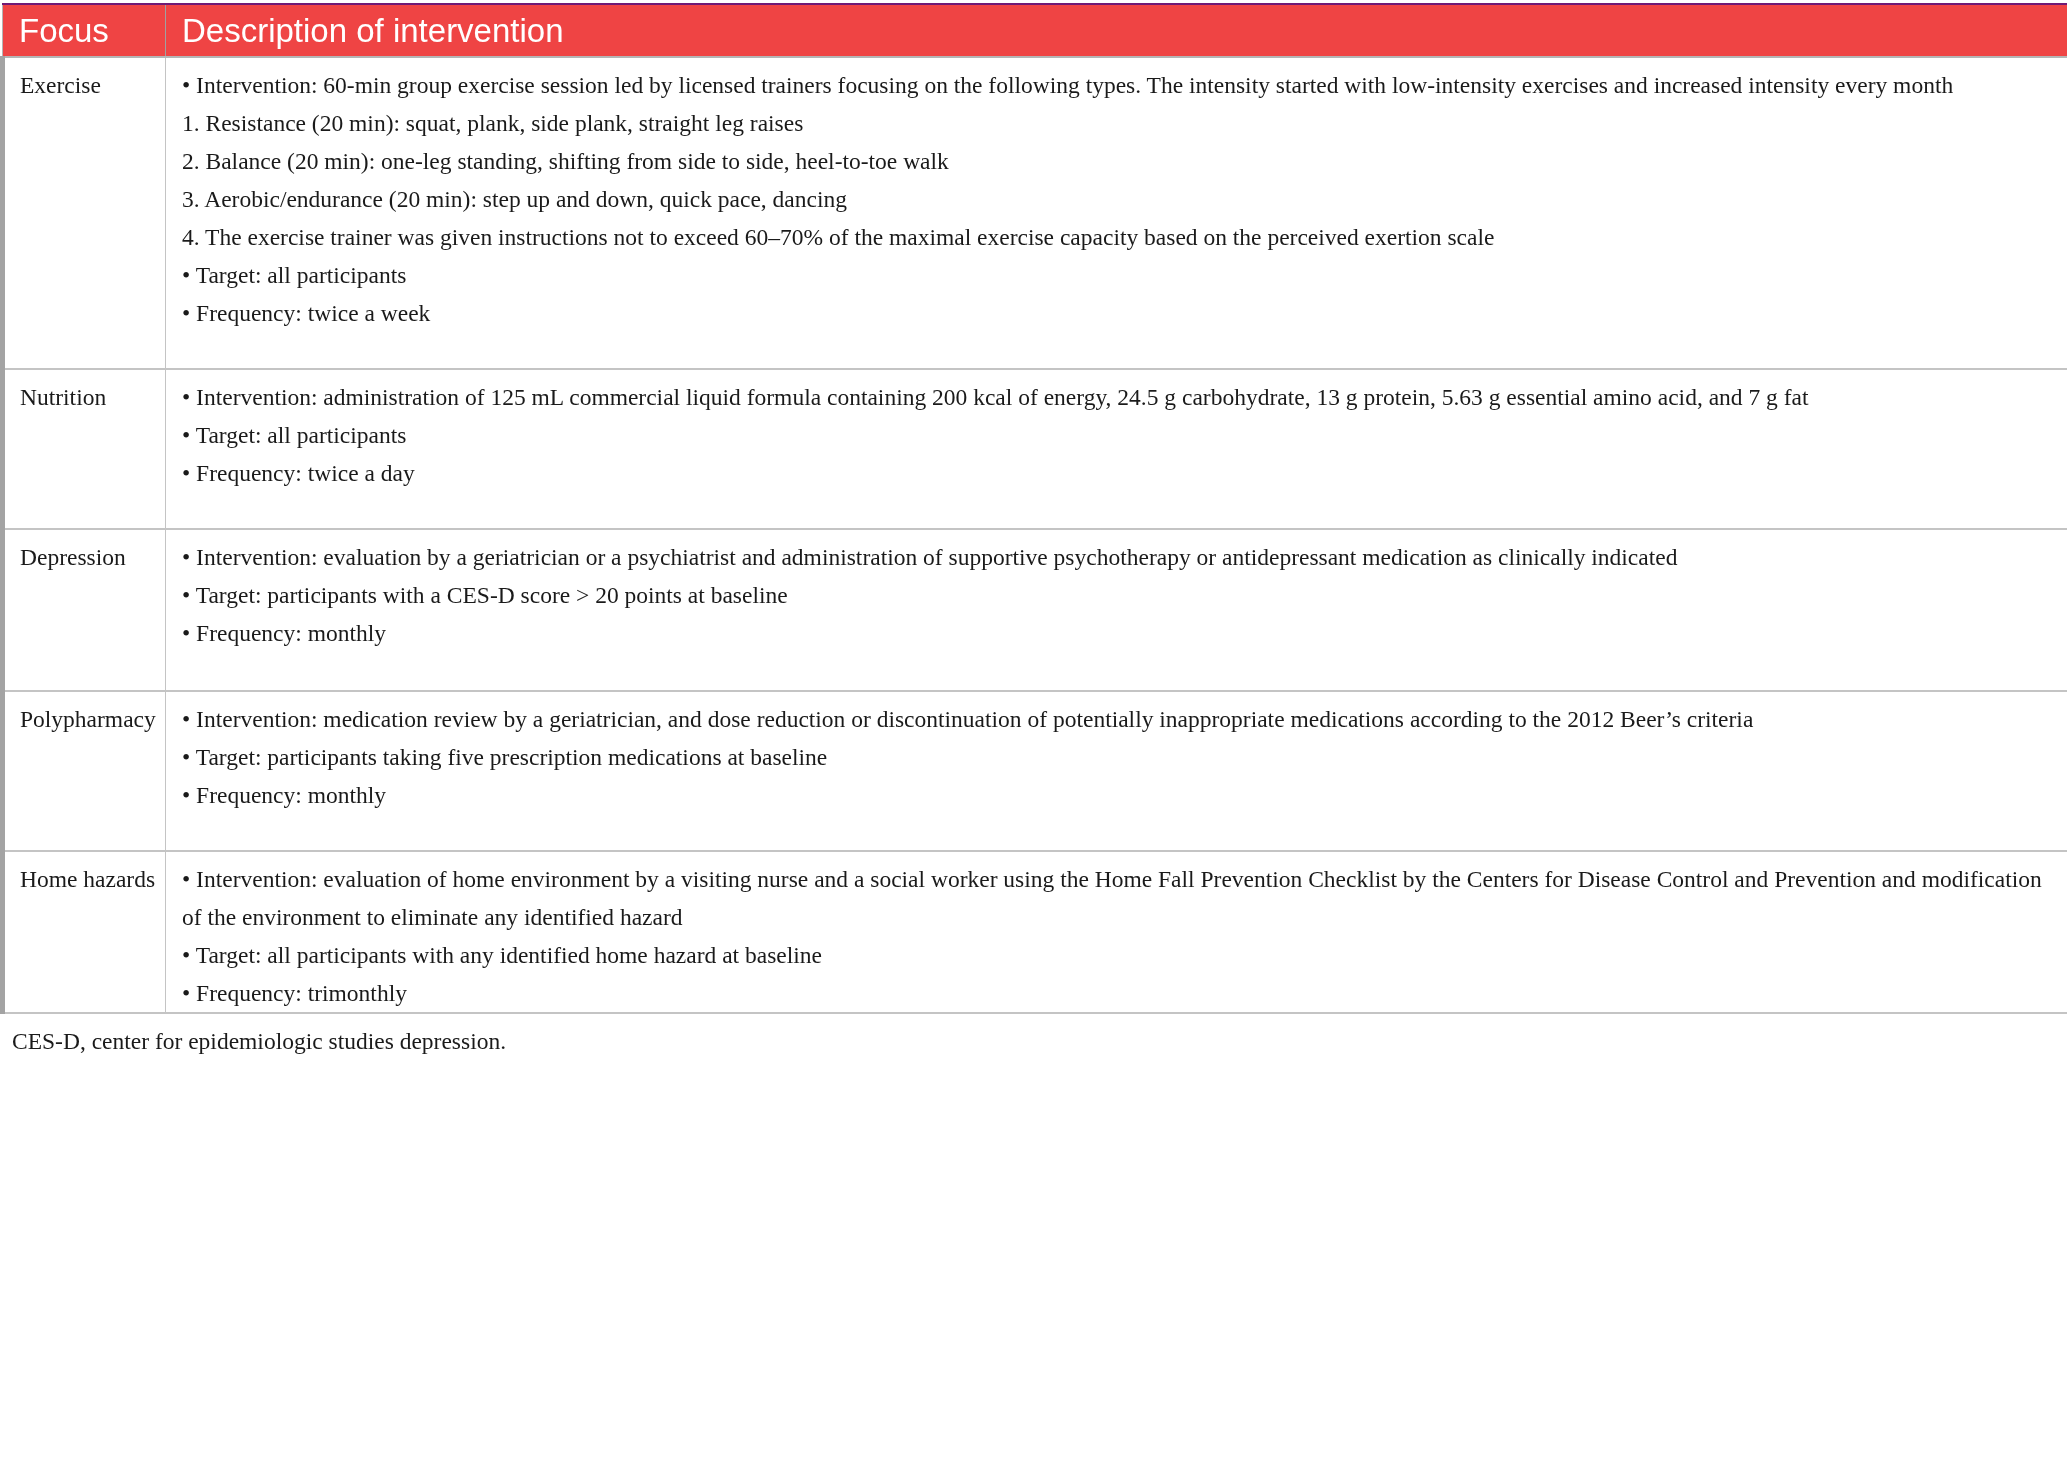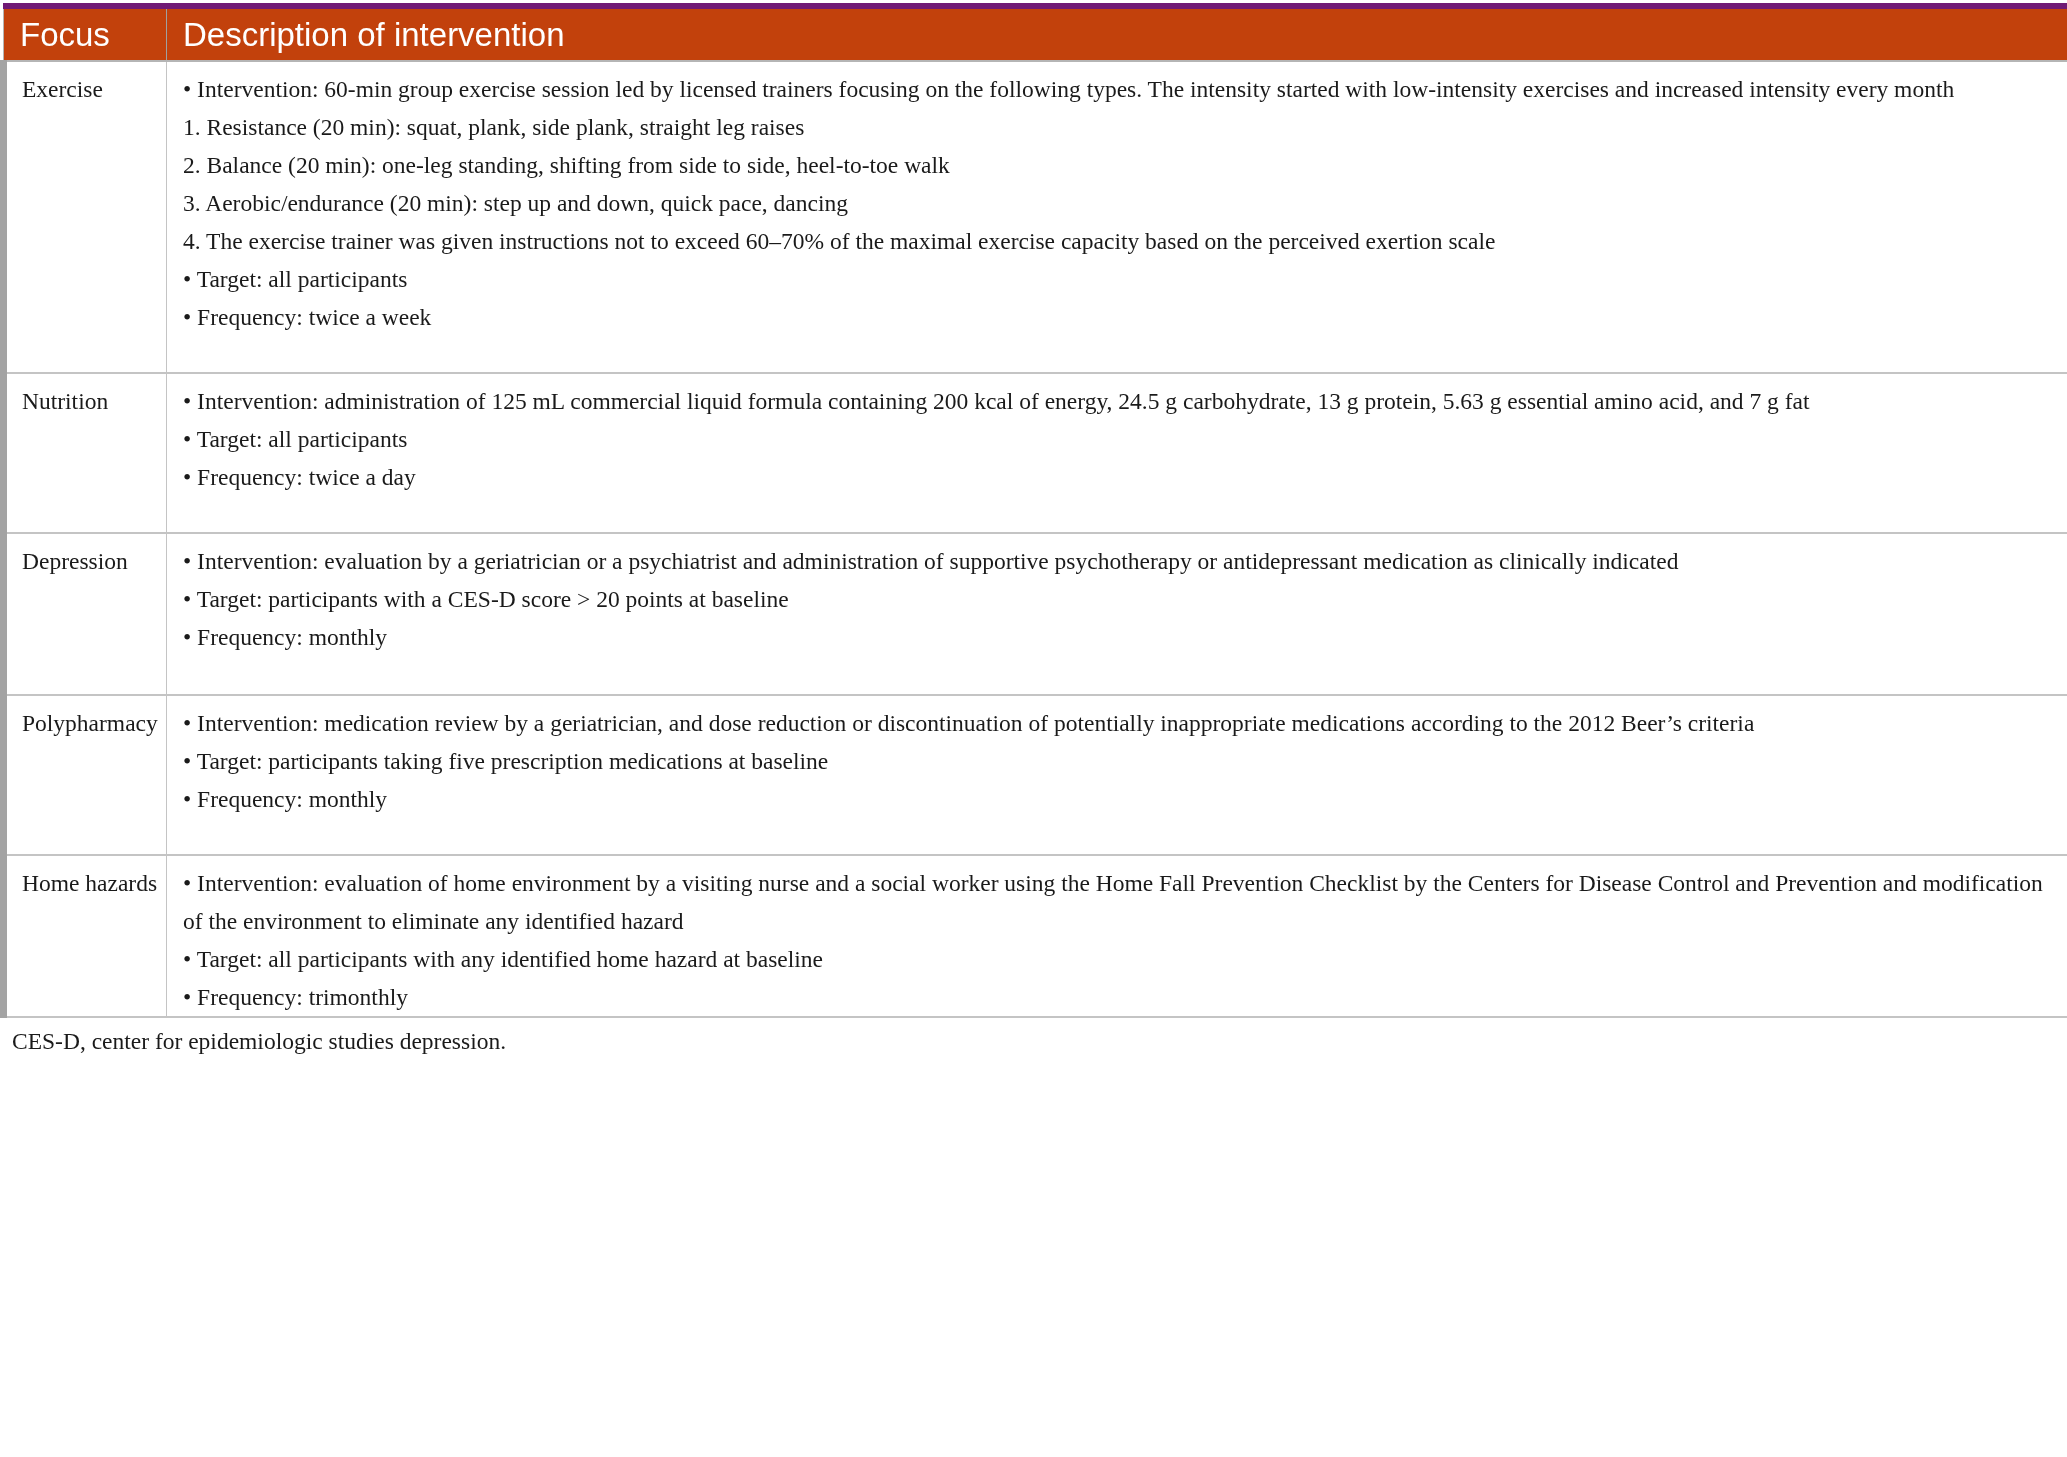--- a/index.html
+++ b/index.html
@@ -22,48 +22,48 @@
       width: 2066px;
     }
     table {
       width: 2066px;
       border-collapse: collapse;
       table-layout: fixed;
     }
     col.c-focus { width: 163px; }
     col.c-desc { width: 1903px; }
     thead th {
-      background: #c2410c;
+      background: #ef4444;
       color: #ffffff;
       font-family: "Liberation Sans", "DejaVu Sans", sans-serif;
       font-weight: normal;
       font-size: 33px;
       text-align: left;
       height: 51px;
       padding: 0 15px 0 16px;
       line-height: 51px;
-      border-top: 6px solid #701a75;
+      border-top: 2px solid #701a75;
       border-bottom: 2px solid #b5b5b5;
     }
     thead th.h-focus {
       border-right: 1px solid #a0a0a0;
       border-left: 1px solid #b5b5b5;
     }
     thead th.h-desc {
       border-right: 1px solid #b5b5b5;
     }
     tbody td {
       vertical-align: top;
       font-size: 23.5px;
       line-height: 38px;
       padding: 8px 16px 0 16px;
       border-bottom: 2px solid #c4c4c4;
     }
     tbody td.focus {
-      border-left: 7px solid #a3a3a3;
+      border-left: 5px solid #a3a3a3;
       border-right: 1px solid #c4c4c4;
       padding-left: 15px;
       padding-right: 4px;
     }
     tbody td.desc {
       border-right: 1px solid #c4c4c4;
       padding-left: 16px;
       padding-right: 12px;
     }
     tr.r-exercise td { height: 302px; }

